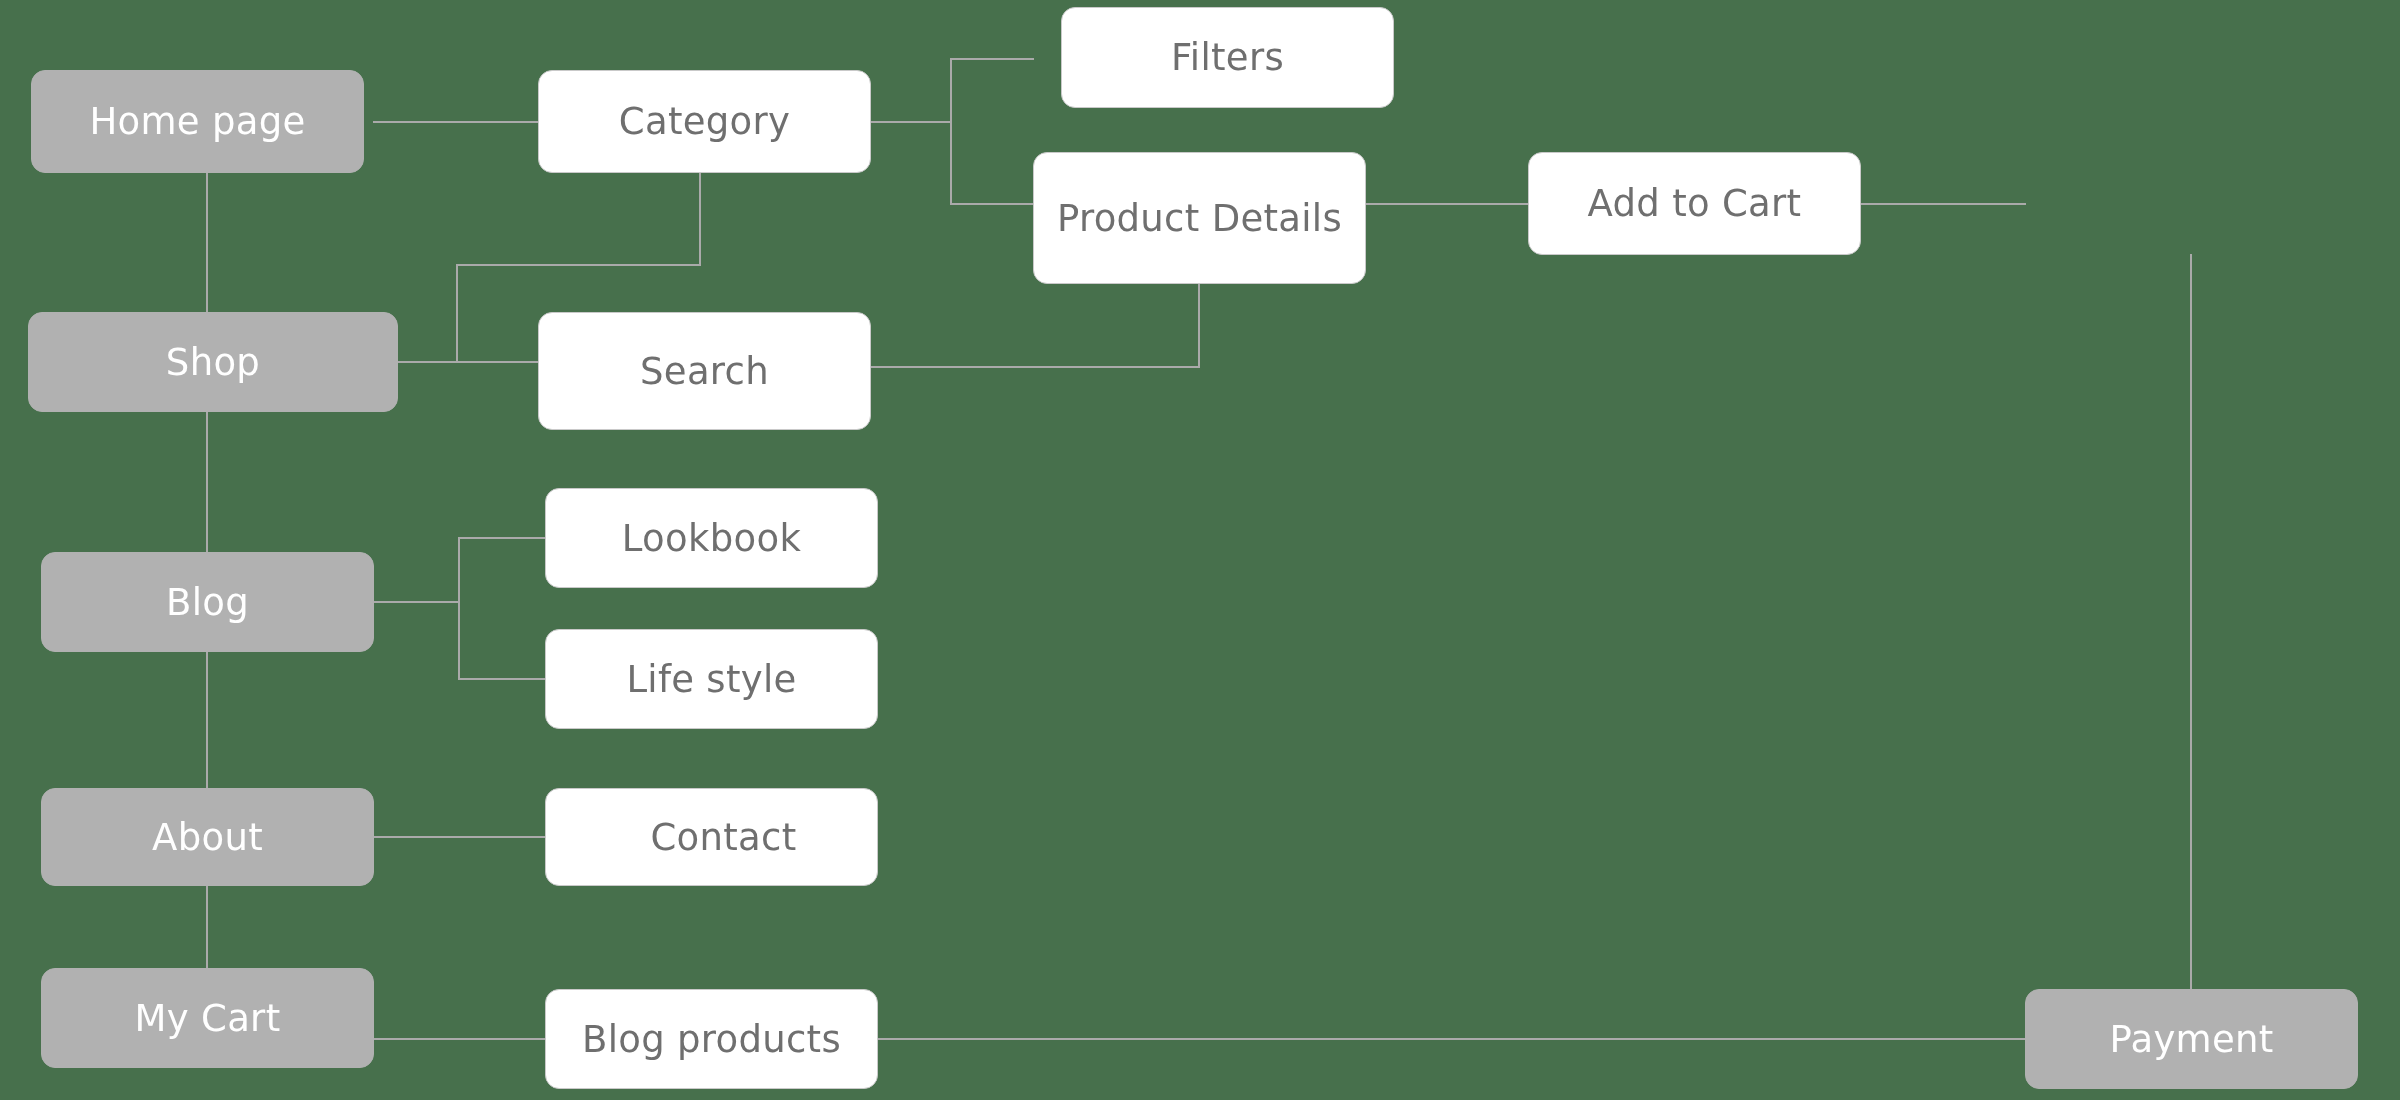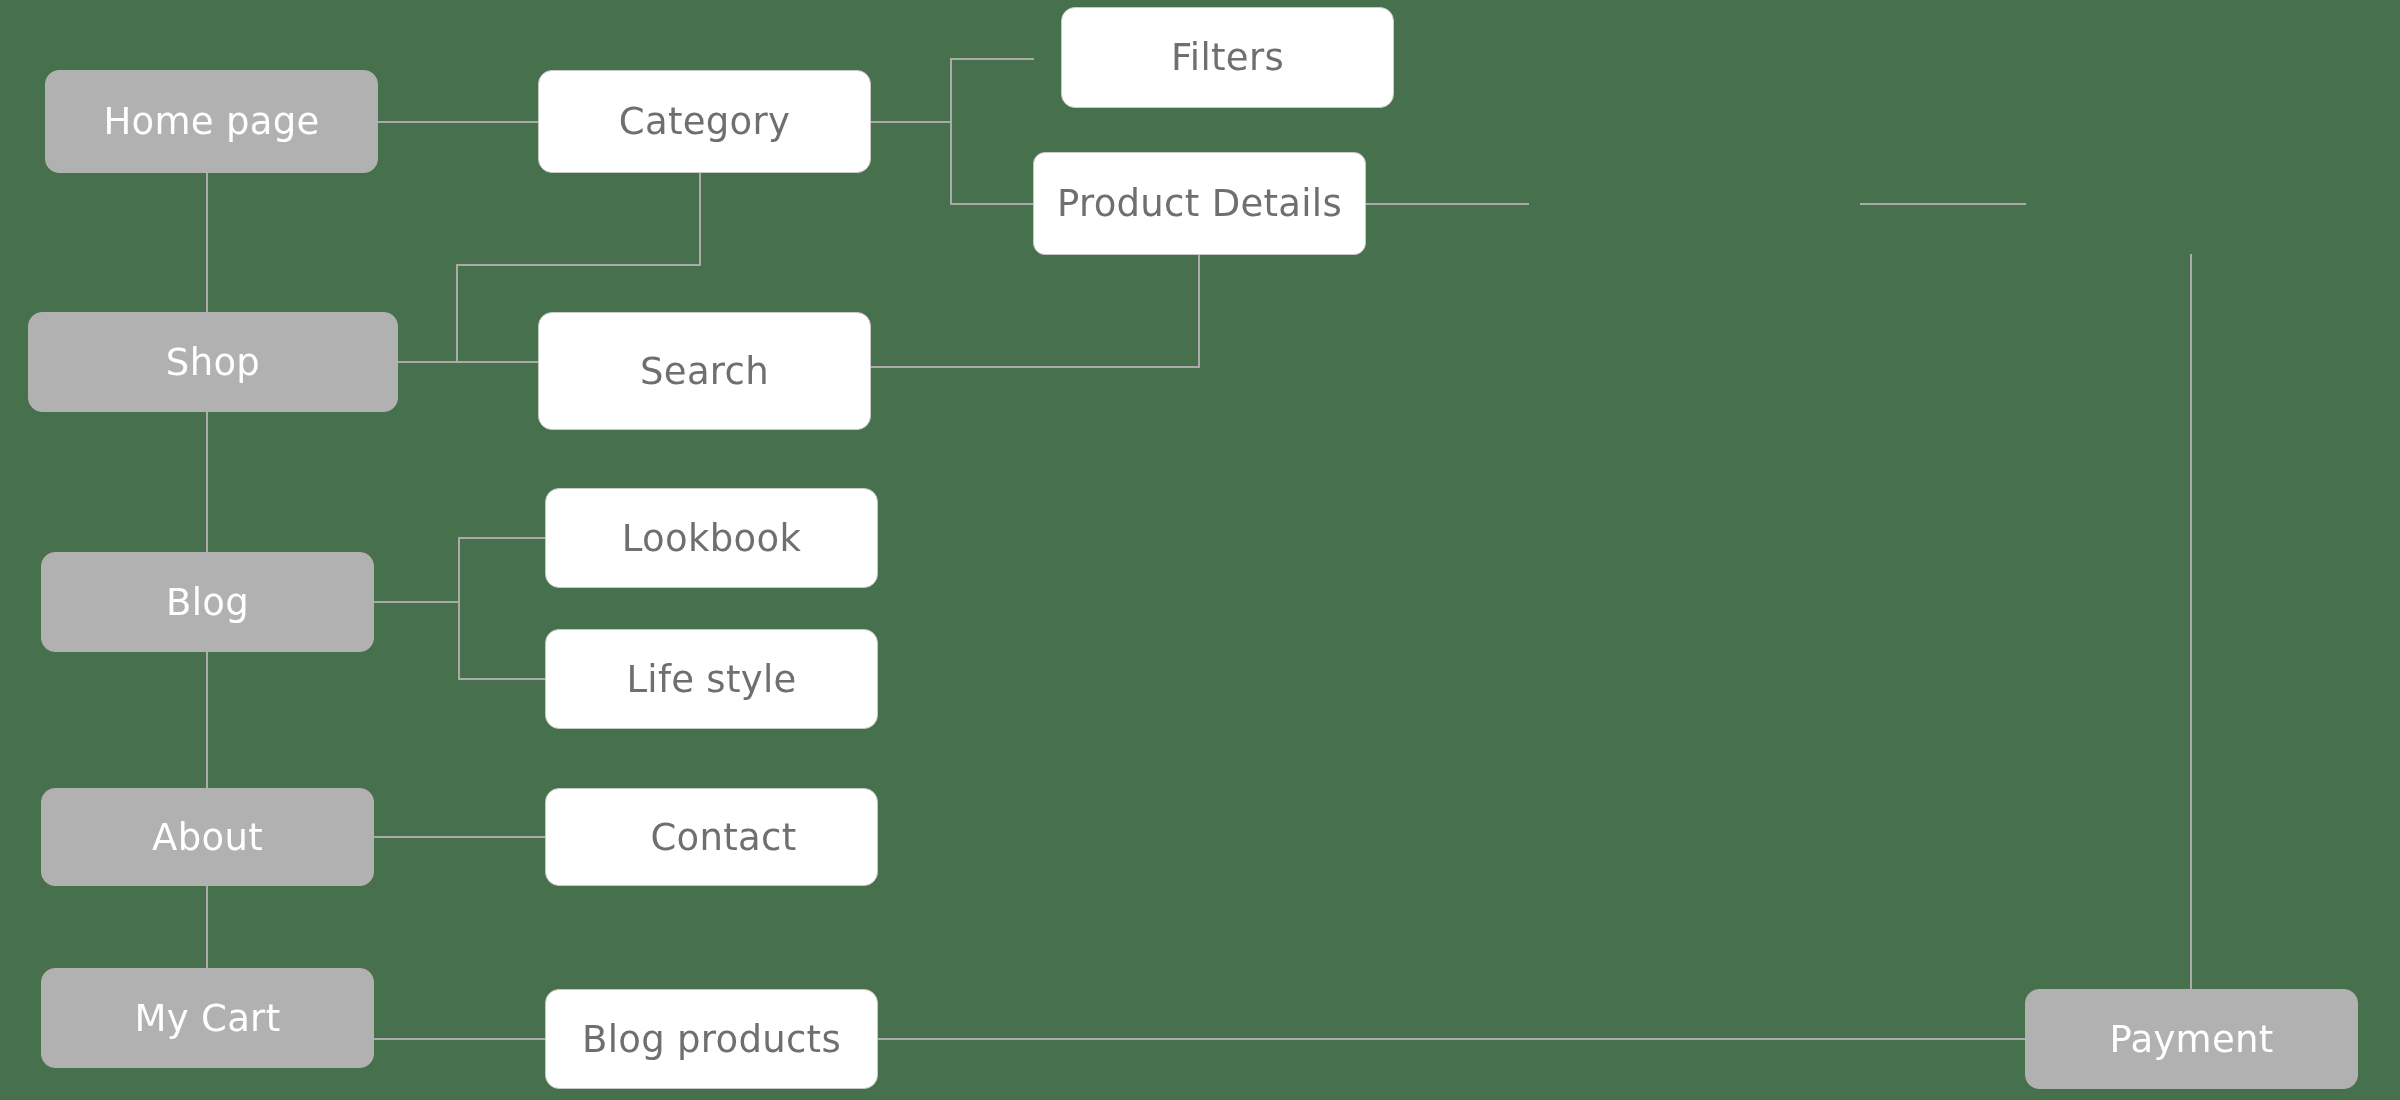--- a/index.html
+++ b/index.html
@@ -68,31 +68,34 @@
       <polyline points="1366,204 1528,204" fill="none" stroke="#aaaaaa" stroke-width="2" stroke-linecap="square" stroke-linejoin="miter"></polyline>
       <polyline points="1861,204 2025,204" fill="none" stroke="#aaaaaa" stroke-width="2" stroke-linecap="square" stroke-linejoin="miter"></polyline>
       <polyline points="1199,255 1199,367 871,367" fill="none" stroke="#aaaaaa" stroke-width="2" stroke-linecap="square" stroke-linejoin="miter"></polyline>
       <polyline points="374,602 459,602 459,538 545,538" fill="none" stroke="#aaaaaa" stroke-width="2" stroke-linecap="square" stroke-linejoin="miter"></polyline>
       <polyline points="459,602 459,679 545,679" fill="none" stroke="#aaaaaa" stroke-width="2" stroke-linecap="square" stroke-linejoin="miter"></polyline>
       <polyline points="374,837 545,837" fill="none" stroke="#aaaaaa" stroke-width="2" stroke-linecap="square" stroke-linejoin="miter"></polyline>
       <polyline points="374,1039 545,1039" fill="none" stroke="#aaaaaa" stroke-width="2" stroke-linecap="square" stroke-linejoin="miter"></polyline>
       <polyline points="878,1039 2025,1039" fill="none" stroke="#aaaaaa" stroke-width="2" stroke-linecap="square" stroke-linejoin="miter"></polyline>
       <polyline points="2191,255 2191,989" fill="none" stroke="#aaaaaa" stroke-width="2" stroke-linecap="square" stroke-linejoin="miter"></polyline>
     </svg>
-<div class="node node-primary" style="left: 45px; top: 70px; width: 333px; height: 103px;">
+<div class="node node-primary" style="left: 31px; top: 70px; width: 333px; height: 103px;">
       <span class="node-label">Home page</span>
     </div>
     <div class="node node-secondary" style="left: 538px; top: 70px; width: 333px; height: 103px;">
       <span class="node-label">Category</span>
     </div>
     <div class="node node-secondary" style="left: 1033px; top: 7px; width: 333px; height: 101px; margin-left: 28px;">
       <span class="node-label">Filters</span>
     </div>
-    <div class="node node-secondary" style="left: 1033px; top: 152px; width: 333px; height: 103px; border-radius: 12px;">
+    <div class="node node-secondary" style="left: 1033px; top: 152px; width: 333px; height: 132px;">
       <span class="node-label">Product Details</span>
+    </div>
+    <div class="node node-secondary" style="left: 1528px; top: 152px; width: 333px; height: 103px;">
+      <span class="node-label">Add to Cart</span>
     </div>
     <div class="node node-primary" style="left: 28px; top: 312px; width: 370px; height: 100px;">
       <span class="node-label">Shop</span>
     </div>
     <div class="node node-secondary" style="left: 538px; top: 312px; width: 333px; height: 118px;">
       <span class="node-label">Search</span>
     </div>
     <div class="node node-primary" style="left: 41px; top: 552px; width: 333px; height: 100px;">
       <span class="node-label">Blog</span>
     </div>

